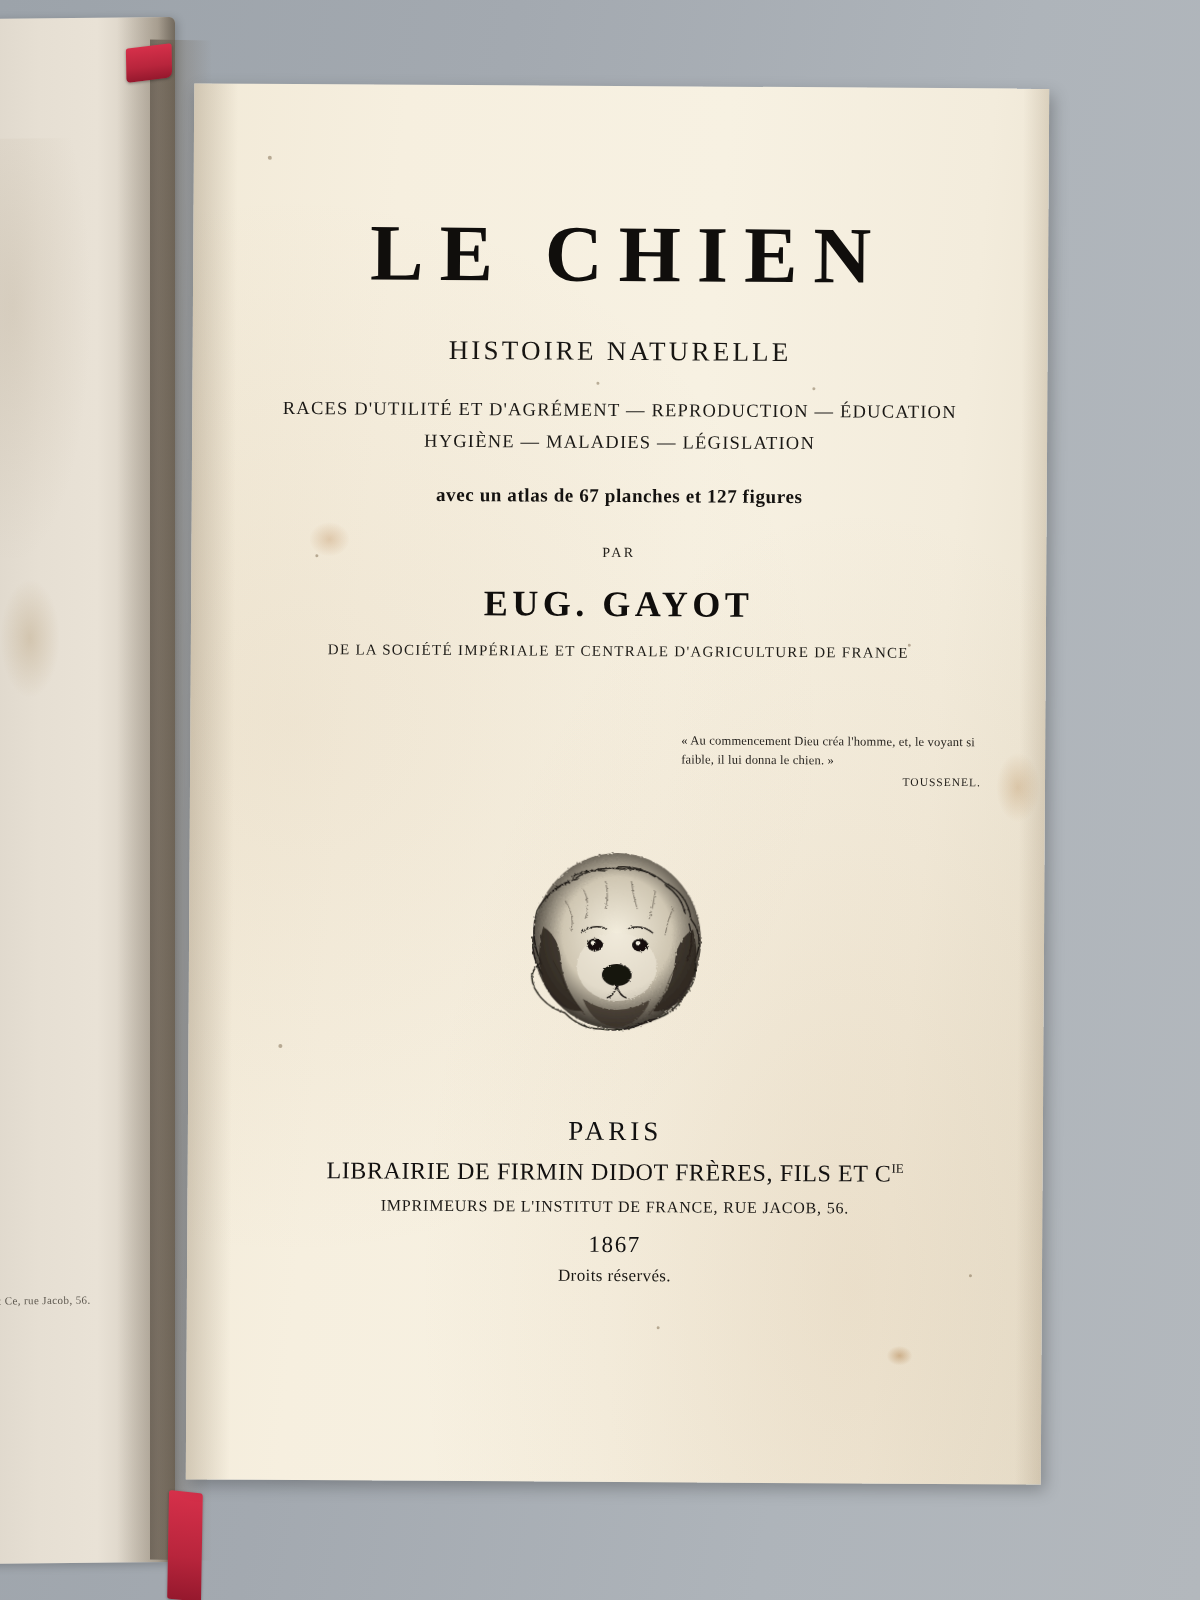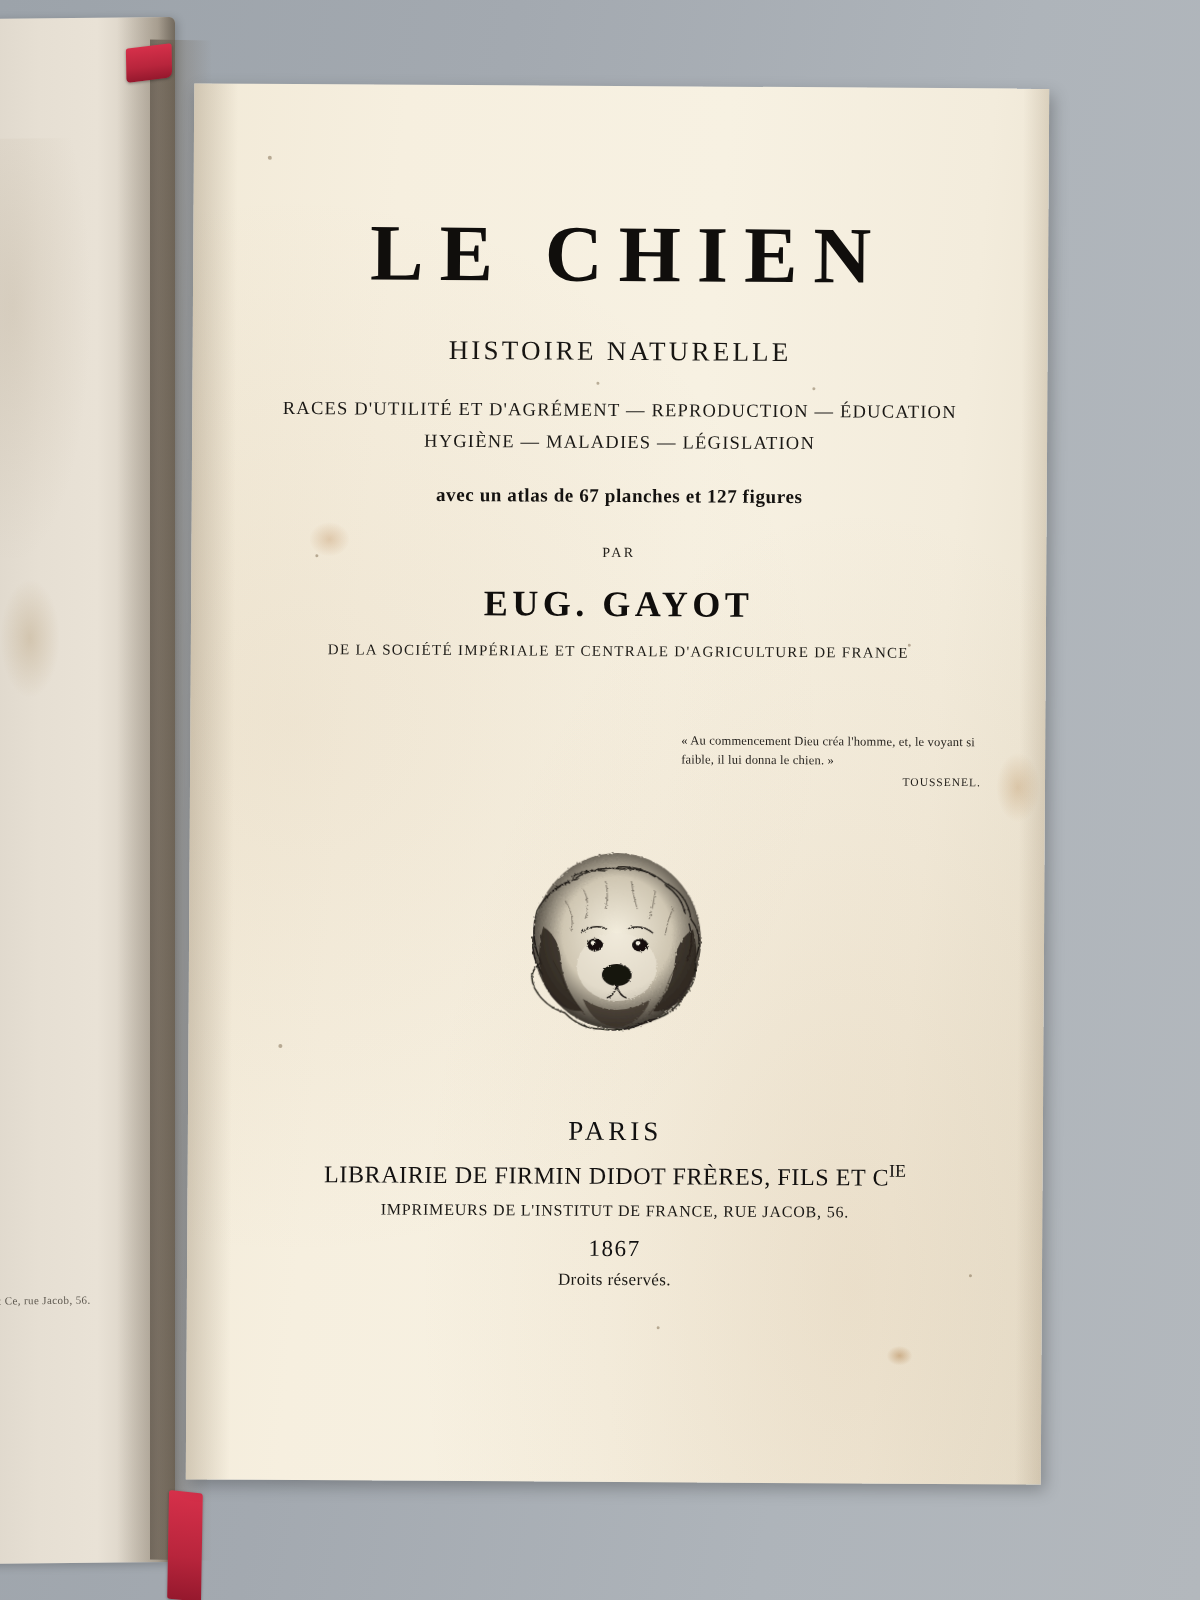--- a/index.html
+++ b/index.html
@@ -233,21 +233,21 @@
     font-family: "Liberation Serif", serif;
   }
   .imprint .publisher {
     margin-top: 12px;
     font-size: 24px;
     letter-spacing: 0.6px;
     color: #131110;
     font-family: "Liberation Serif", serif;
   }
   .imprint .publisher sup {
-    font-size: 18px;
+    font-size: 13px;
     vertical-align: super;
     letter-spacing: 0;
   }
   .imprint .printer {
     margin-top: 12px;
     font-size: 16px;
     letter-spacing: 0.8px;
     color: #1a1815;
     font-family: "Liberation Serif", serif;
   }

